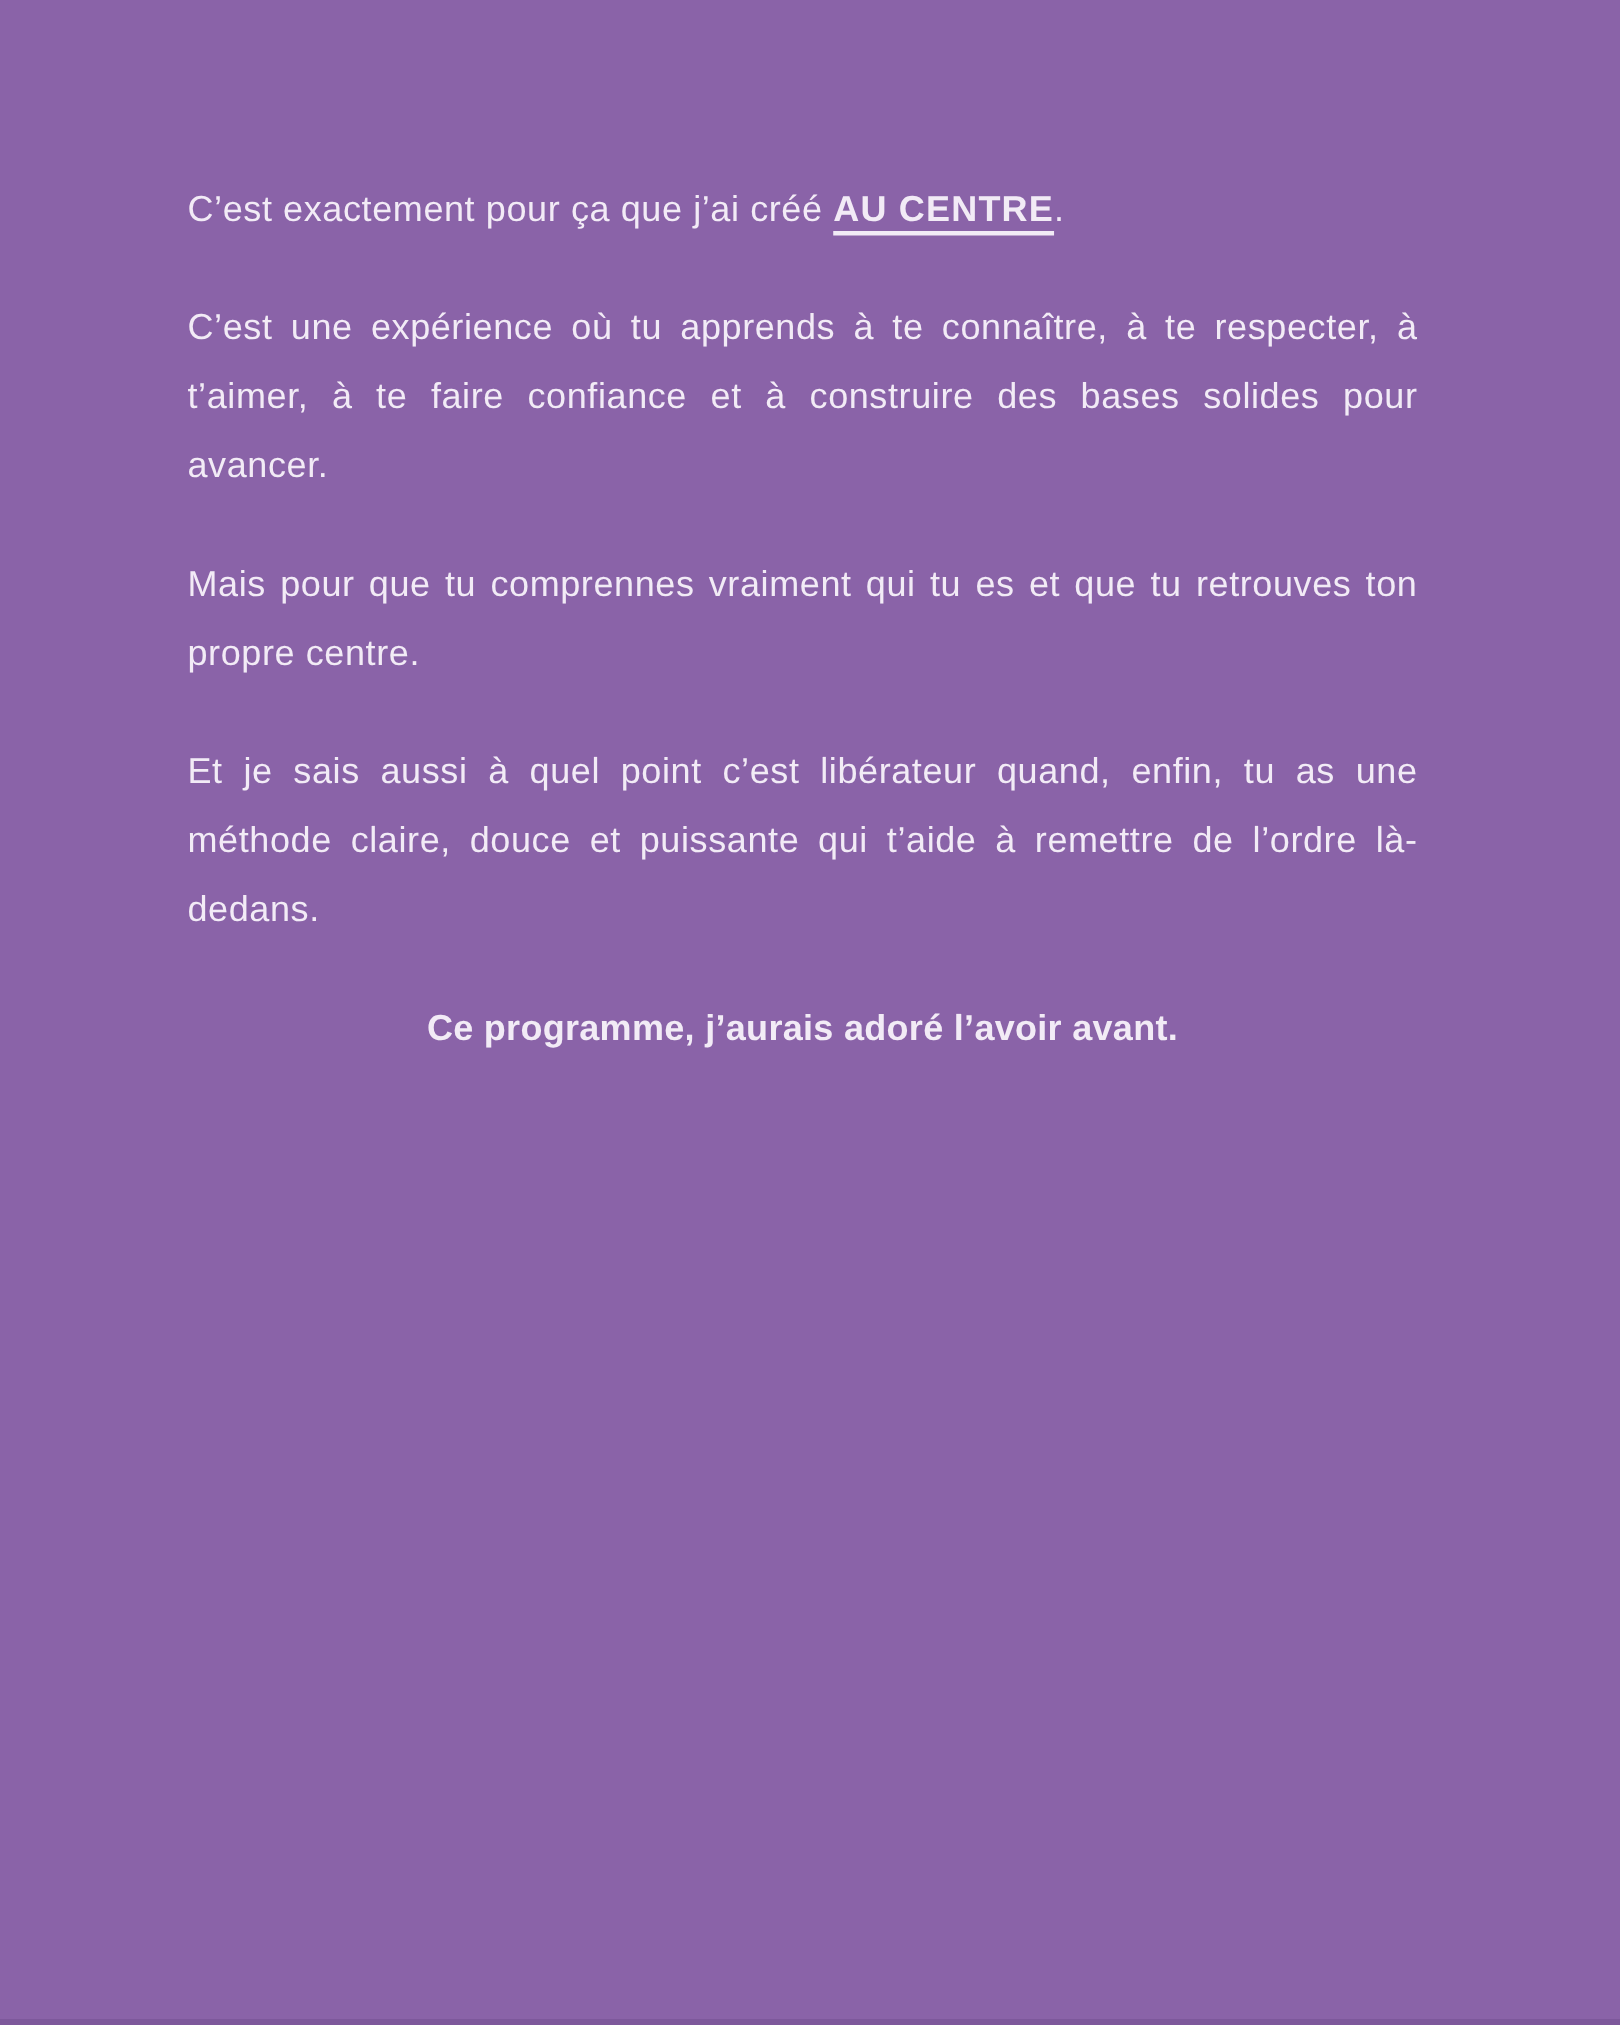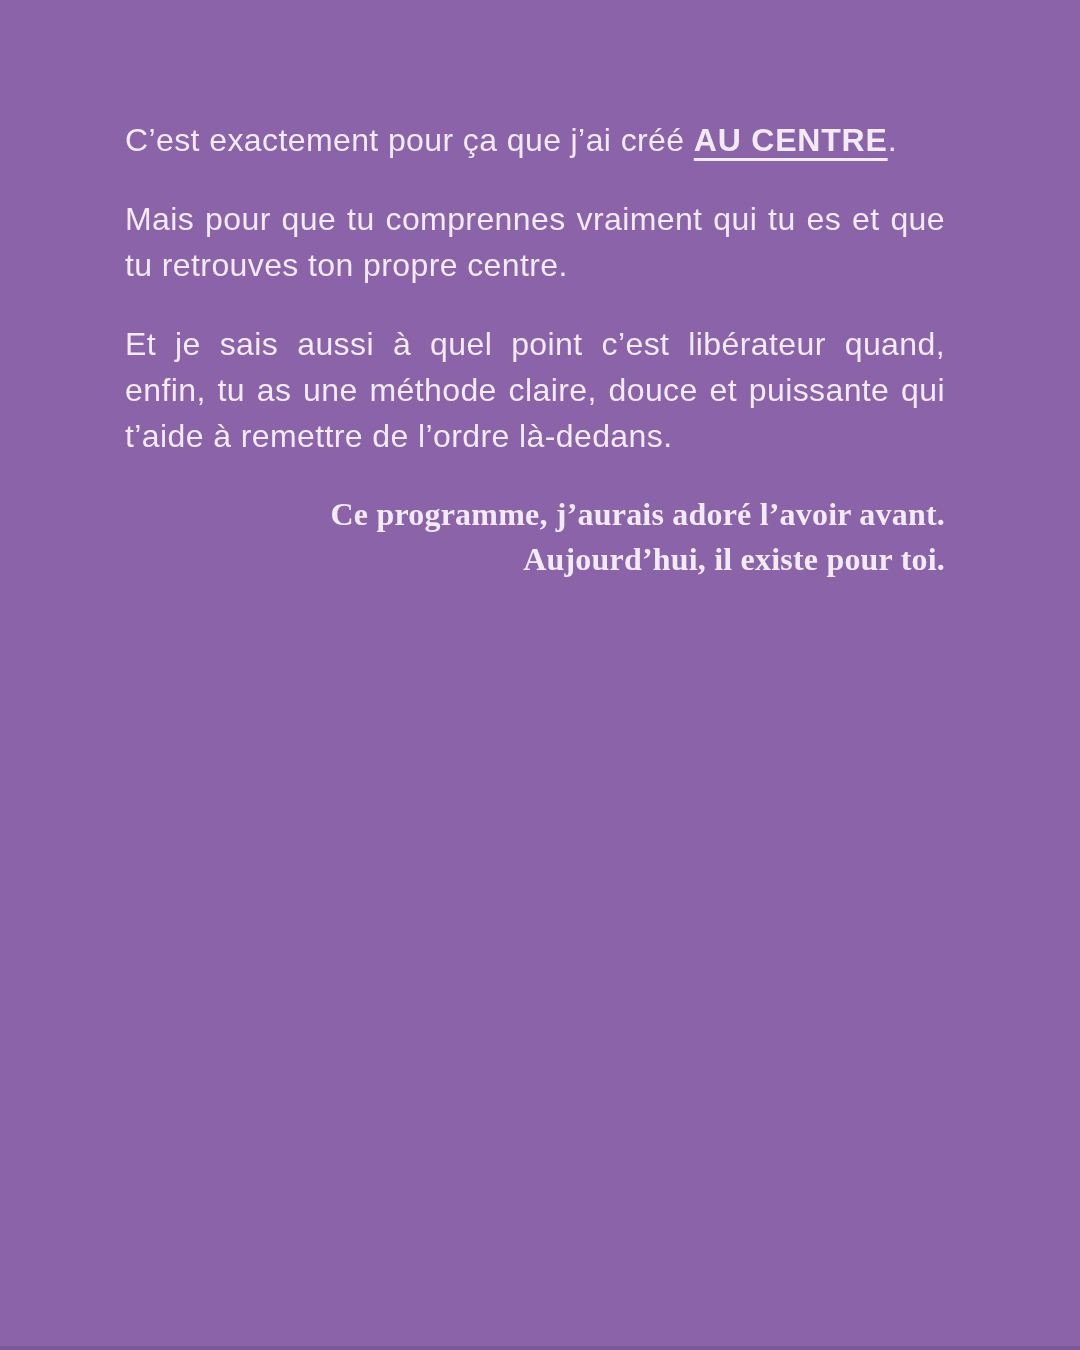--- a/index.html
+++ b/index.html
@@ -12,21 +12,21 @@
     background: #8a63a8;
     overflow: hidden;
     font-family: "Liberation Sans", sans-serif;
     position: relative;
   }
   .content {
     box-sizing: border-box;
     width: 1080px;
     padding: 117px 135px 0 125px;
     color: #f2ebf6;
-    font-size: 32px;
+    font-size: 24px;
     line-height: 46px;
     letter-spacing: 0.4px;
     font-weight: 400;
   }
   .content p {
     margin: 0 0 33px 0;
     text-align: justify;
   }
   p.intro {
     text-align: left;
@@ -38,25 +38,24 @@
     text-underline-offset: 7px;
     letter-spacing: 0.8px;
   }
   p.struck {
     text-decoration: line-through;
     text-decoration-thickness: 3px;
   }
   .italic-word {
   }
   p.conclusion {
-    text-align: right;
+    text-align: center;
     font-weight: 700;
     line-height: 45px;
     letter-spacing: 0.2px;
-    font-family: Liberation Serif, serif;
   }
   p.conclusion span {
     display: block;
   }
   .bottom-edge {
     position: absolute;
     left: 0;
     bottom: 0;
     width: 100%;
     height: 4px;
@@ -65,30 +64,30 @@
 </style>
 </head>
 <body>
 
 <div class="content">
 
   <p class="intro">
     <span>C’est exactement pour ça que j’ai créé </span><span class="highlight">AU CENTRE</span><span>.</span>
   </p>
 
+  <p>C’est une expérience où tu apprends à te connaître, à te respecter, à t’aimer, à te faire confiance et à construire des bases solides pour avancer.</p>
 
 
 
   <p>
     <span>Mais pour que tu comprennes </span><span class="italic-word">vraiment</span><span> qui tu es et que tu retrouves ton propre centre.</span>
   </p>
 
 
   <p>Et je sais aussi à quel point c’est libérateur quand, enfin, tu as une méthode claire, douce et puissante qui t’aide à remettre de l’ordre là-dedans.</p>
 
   <p class="conclusion">
     <span>Ce programme, j’aurais adoré l’avoir avant.</span>
-    <span>Aujourd’hui, il existe pour toi.</span>
   </p>
 
 </div>
 
 <div class="bottom-edge"></div>
 
 </body></html>

